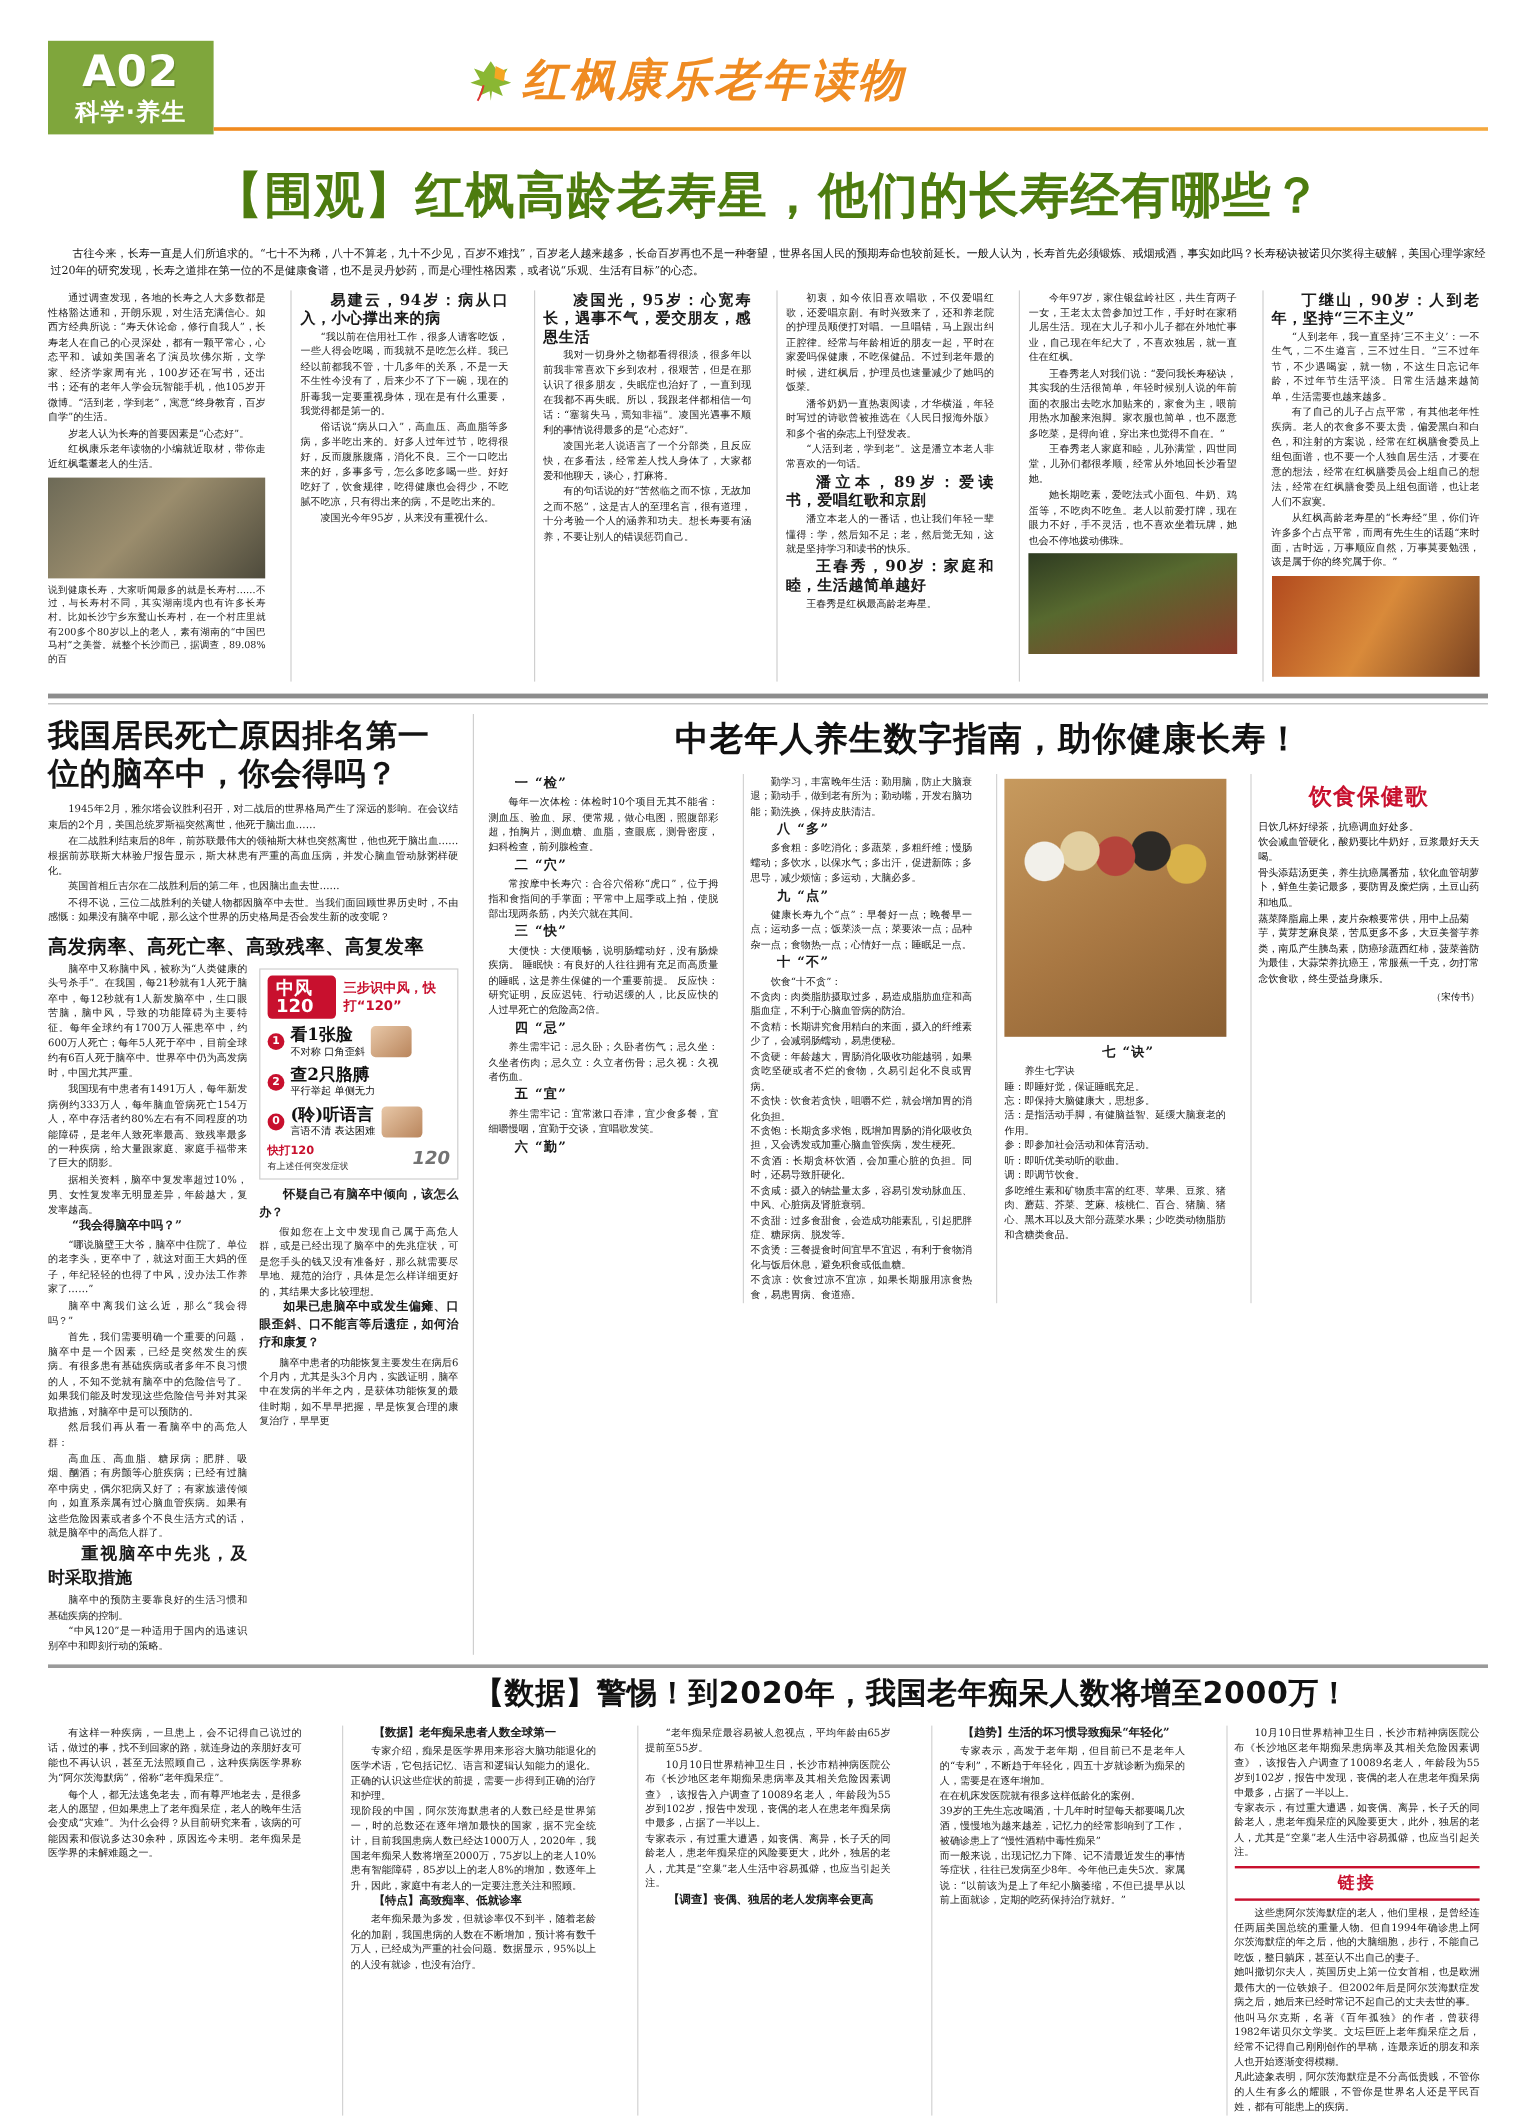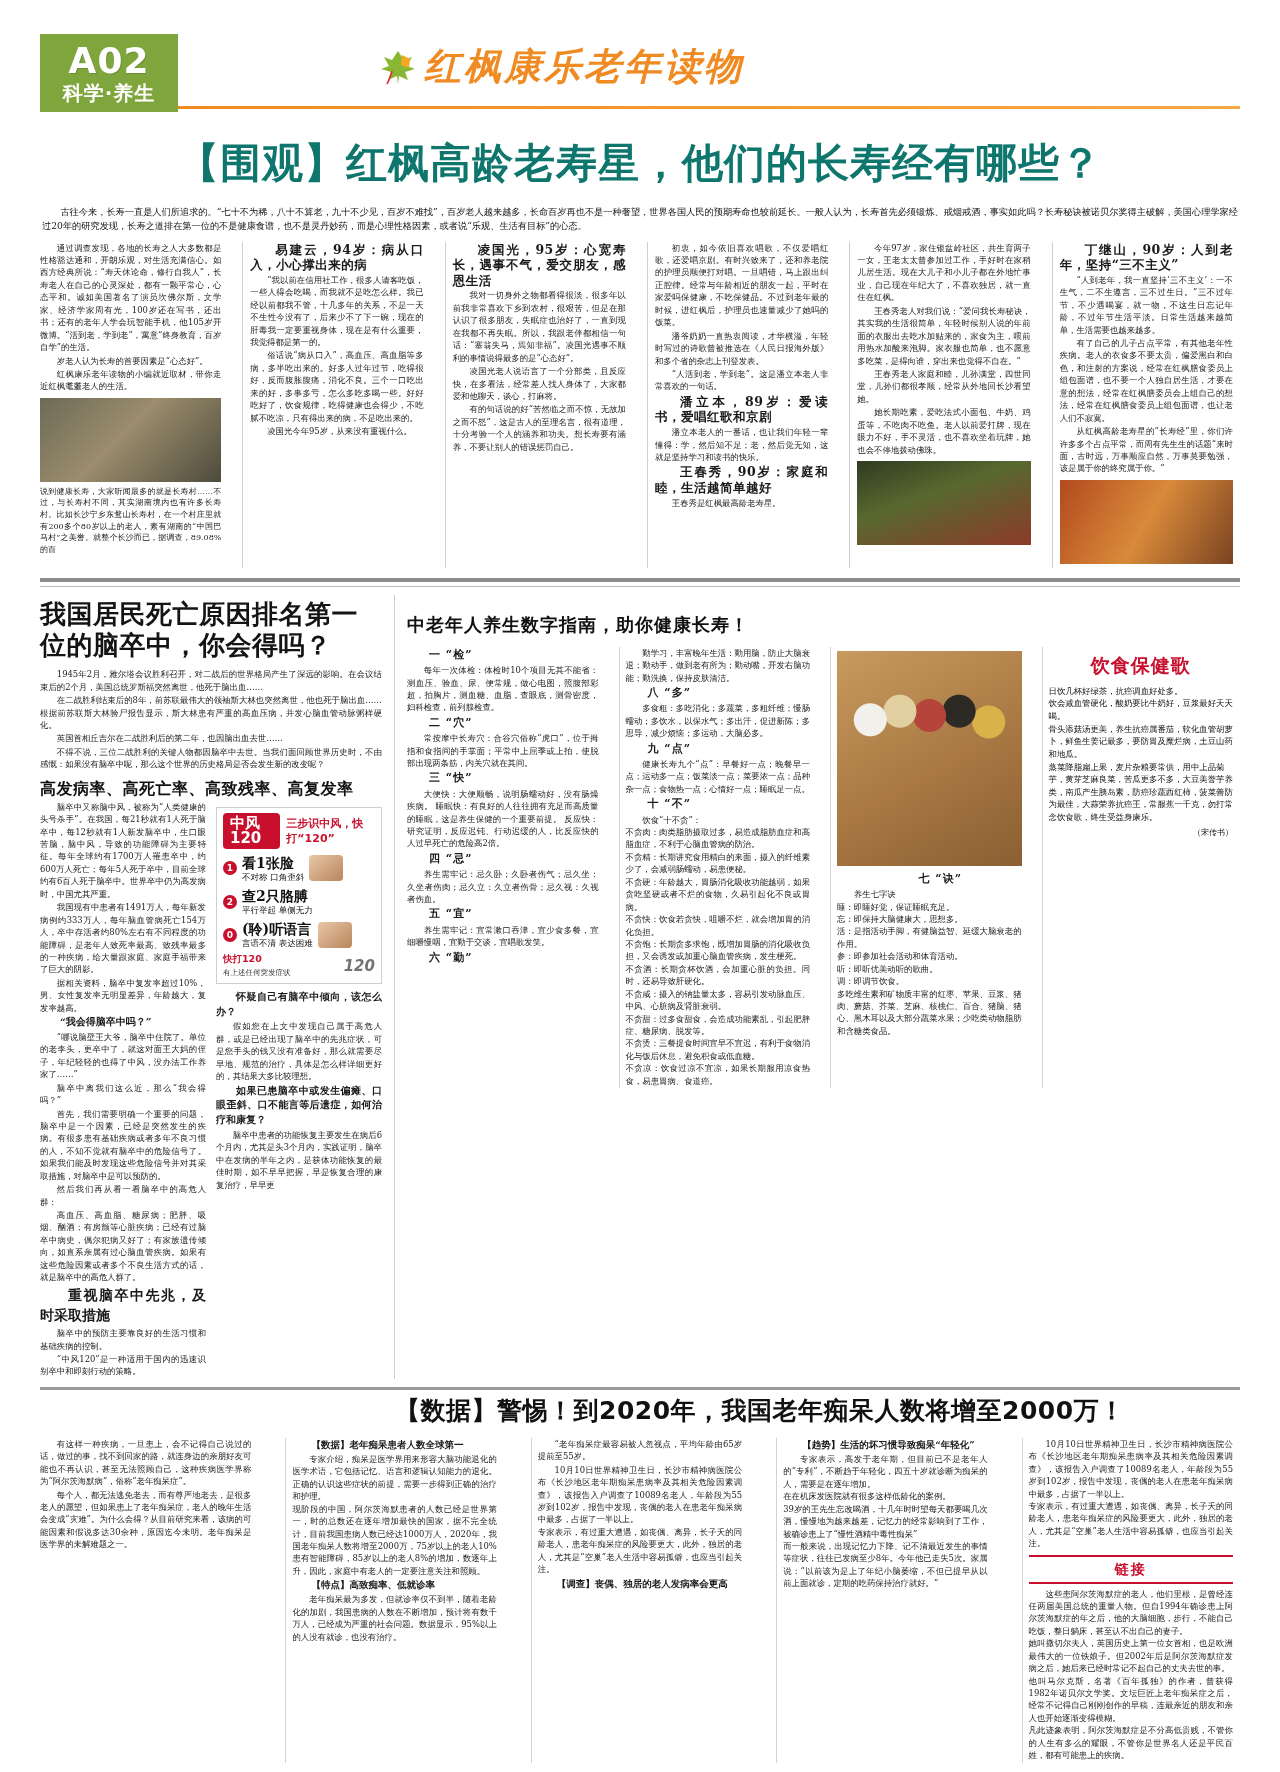--- a/index.html
+++ b/index.html
@@ -26,39 +26,39 @@
     font-family:"DejaVu Sans","Liberation Sans",sans-serif;
     font-size:36px; font-weight:bold; letter-spacing:1px;
     text-shadow:1px 1px 0 rgba(0,0,0,.15);
   }
   .folio .fsub { font-size:20px; font-weight:bold; margin-top:4px; letter-spacing:1px; }
   .mast-rule {
     position:absolute; left:138px; right:0; top:72px; height:3px;
     background:linear-gradient(to right,#f08a1e,#f5a93f);
   }
   .mast-logo {
-    position:absolute; left:338px; top:8px;
+    position:absolute; left:349px; top:8px;
     display:flex; align-items:center; gap:6px;
   }
   .leaf { width:40px; height:40px; }
   .mast-title {
     font-family:"DejaVu Serif","Liberation Serif",serif;
     font-size:37px; font-weight:bold; font-style:italic;
     color:#ef8b22;
     letter-spacing:3px;
     white-space:nowrap;
   }
 
   
   .head-main {
     text-align:center;
     font-size:41px; font-weight:bold;
     letter-spacing:1px;
     margin:24px 0 14px 0;
-    color:#0f766e;
+    color:#4d7c0f;
   }
 
   
   .body-txt {
     font-family:"DejaVu Serif","Liberation Serif",serif;
     font-size:8.4px; line-height:1.48; text-align:justify; color:#1a1a1a;
   }
   .body-txt p { margin:0 0 1px 0; text-indent:2em; }
   .lead {
     font-family:"DejaVu Serif","Liberation Serif",serif;
@@ -101,22 +101,22 @@
   .hr-grey  { height:3px; background:#9a9a9a; margin:8px 0 6px 0; }
 
   
   .sec2 { display:grid; grid-template-columns:355px 1fr; gap:0 12px; margin-top:4px; }
   .sec2-left { padding-right:12px; border-right:1px solid #cfcfcf; }
   .head-l2 {
     font-size:26px; font-weight:bold; line-height:1.18; color:#141414;
     margin:4px 0 8px 0; letter-spacing:0.5px;
   }
   .head-c2 {
-    text-align:left; font-size:18px; font-weight:bold; letter-spacing:1px;
-    margin:18px 0 10px 0;
+    text-align:center; font-size:28px; font-weight:bold; letter-spacing:1px;
+    margin:2px 0 10px 0;
   }
   .sec2-right-cols {
     display:grid; grid-template-columns:repeat(4,1fr); gap:0 13px;
   }
   .sec2-right-cols .col + .col { padding-left:6px; border-left:1px solid #d3d3d3; }
 
   .numhead { font-size:11px; font-weight:bold; margin:5px 0 2px 0; text-indent:0; letter-spacing:1px; }
 
   .food-photo {
     width:100%; height:215px; margin:4px 0 5px 0;

